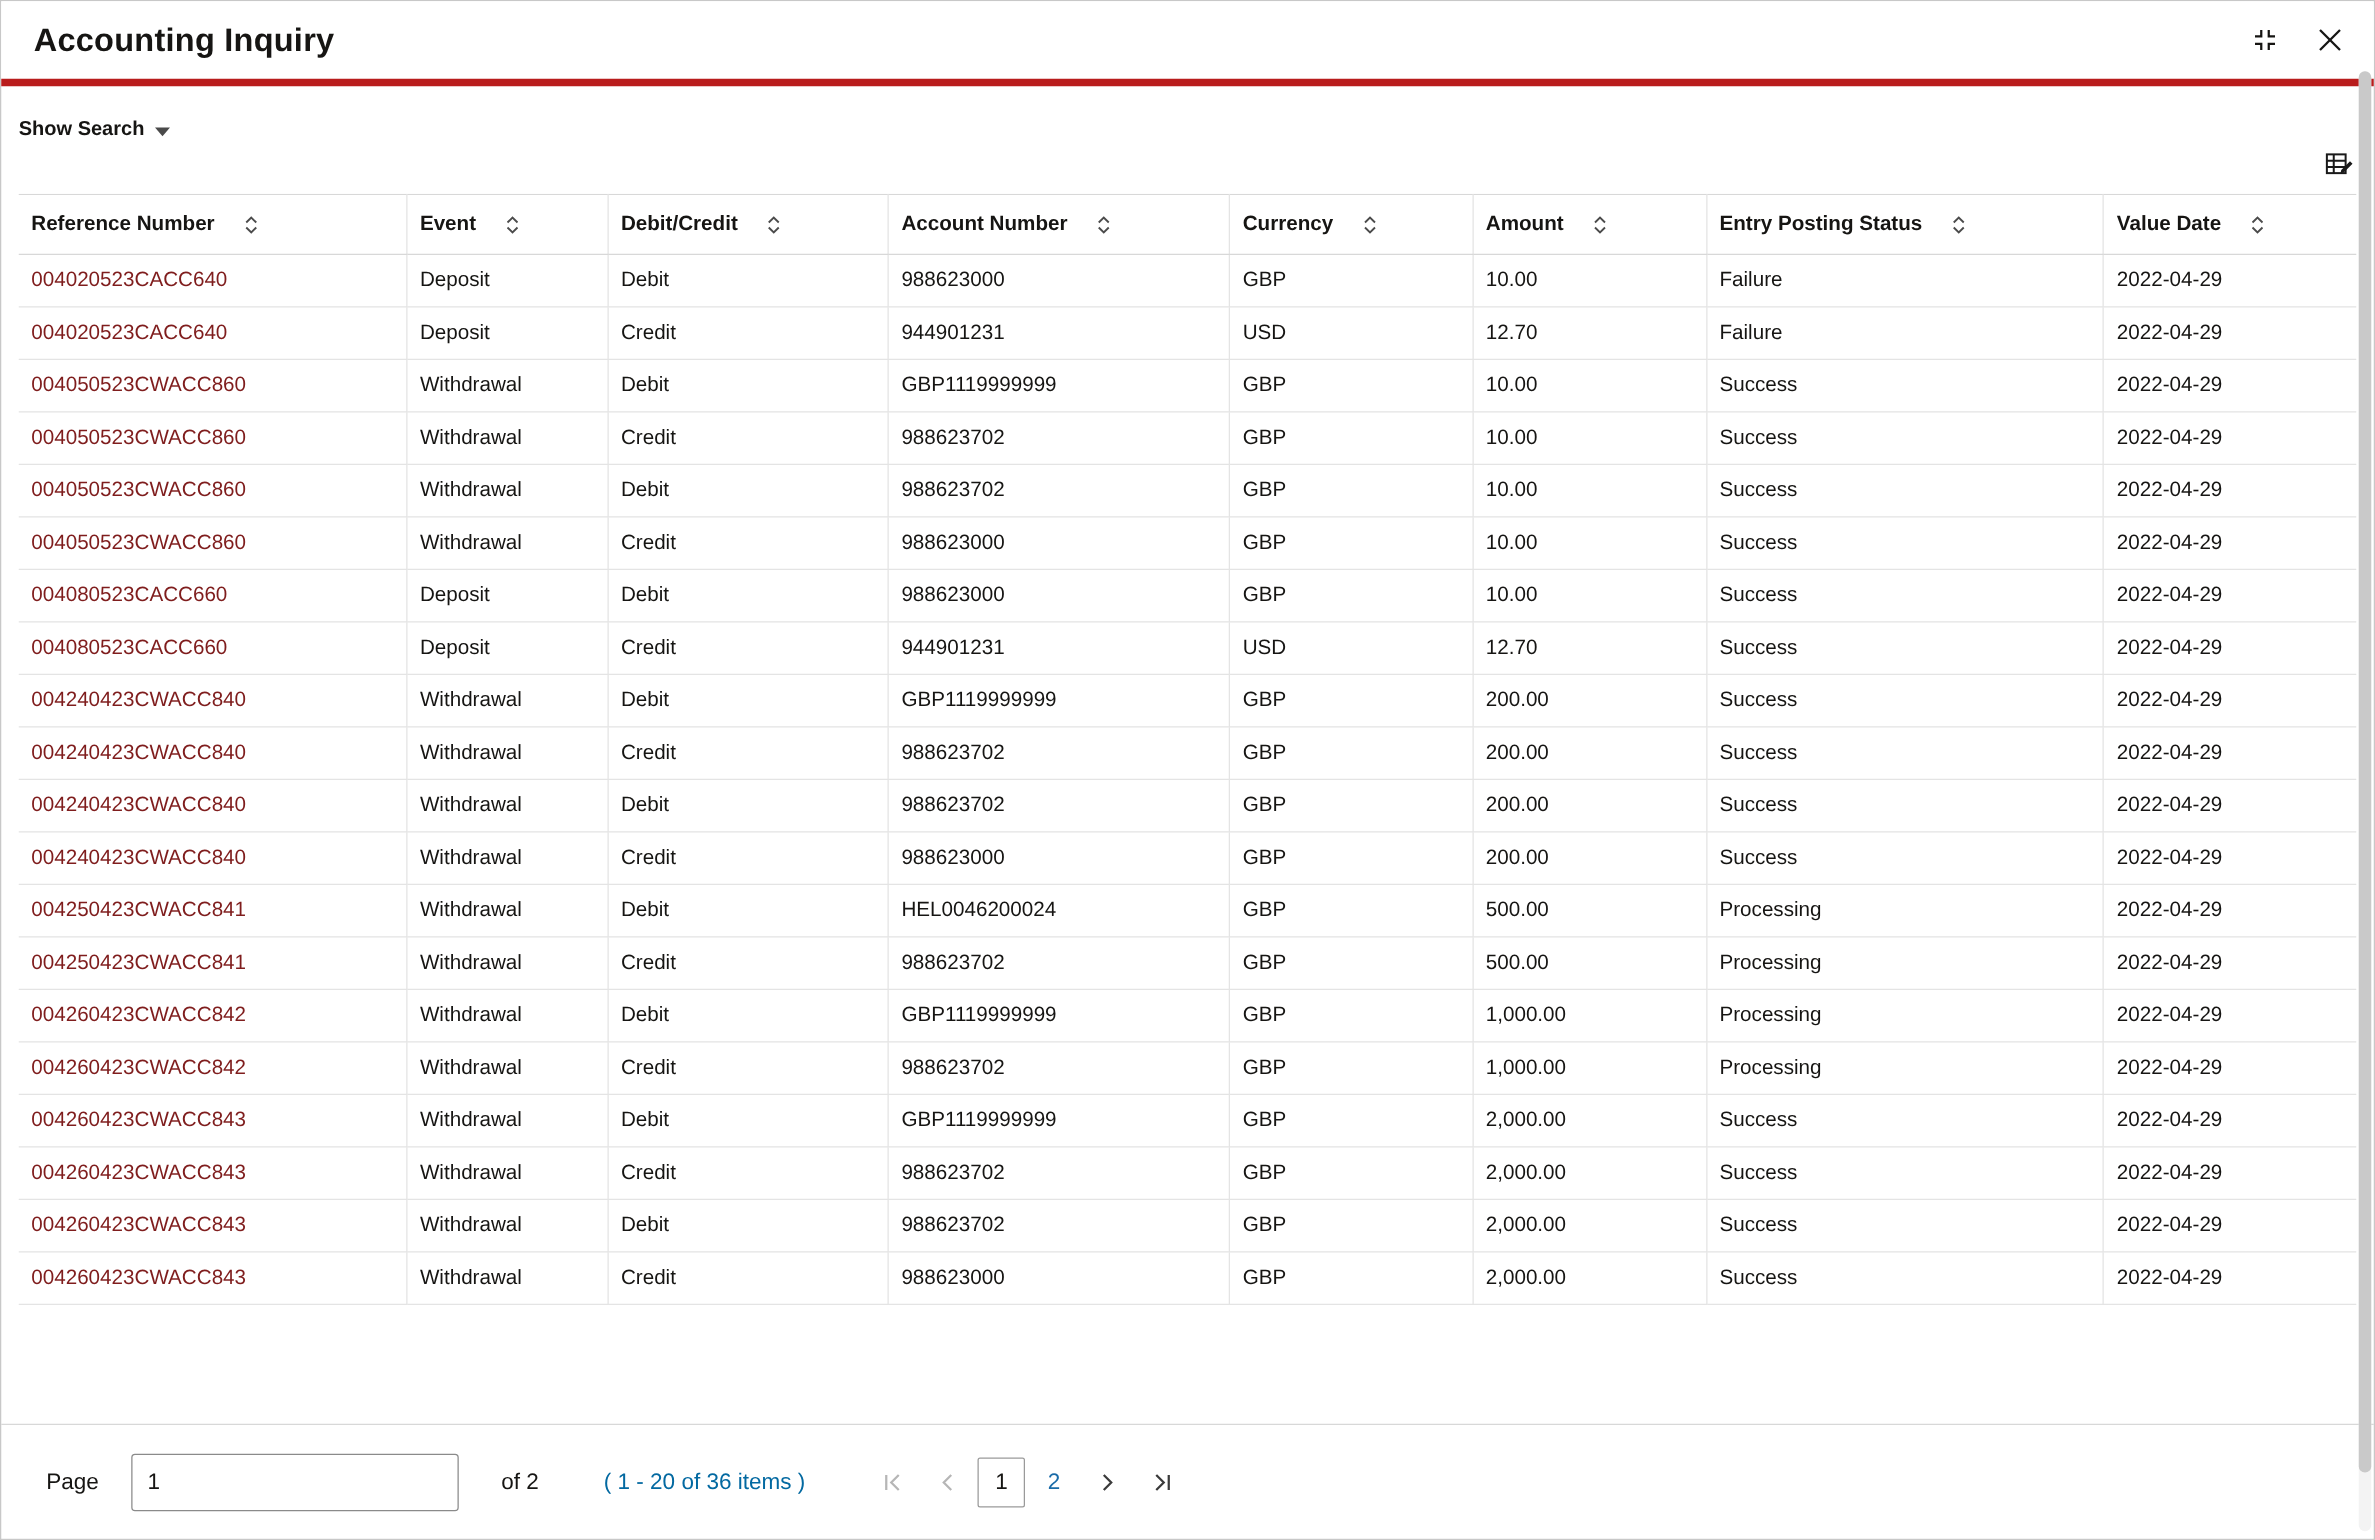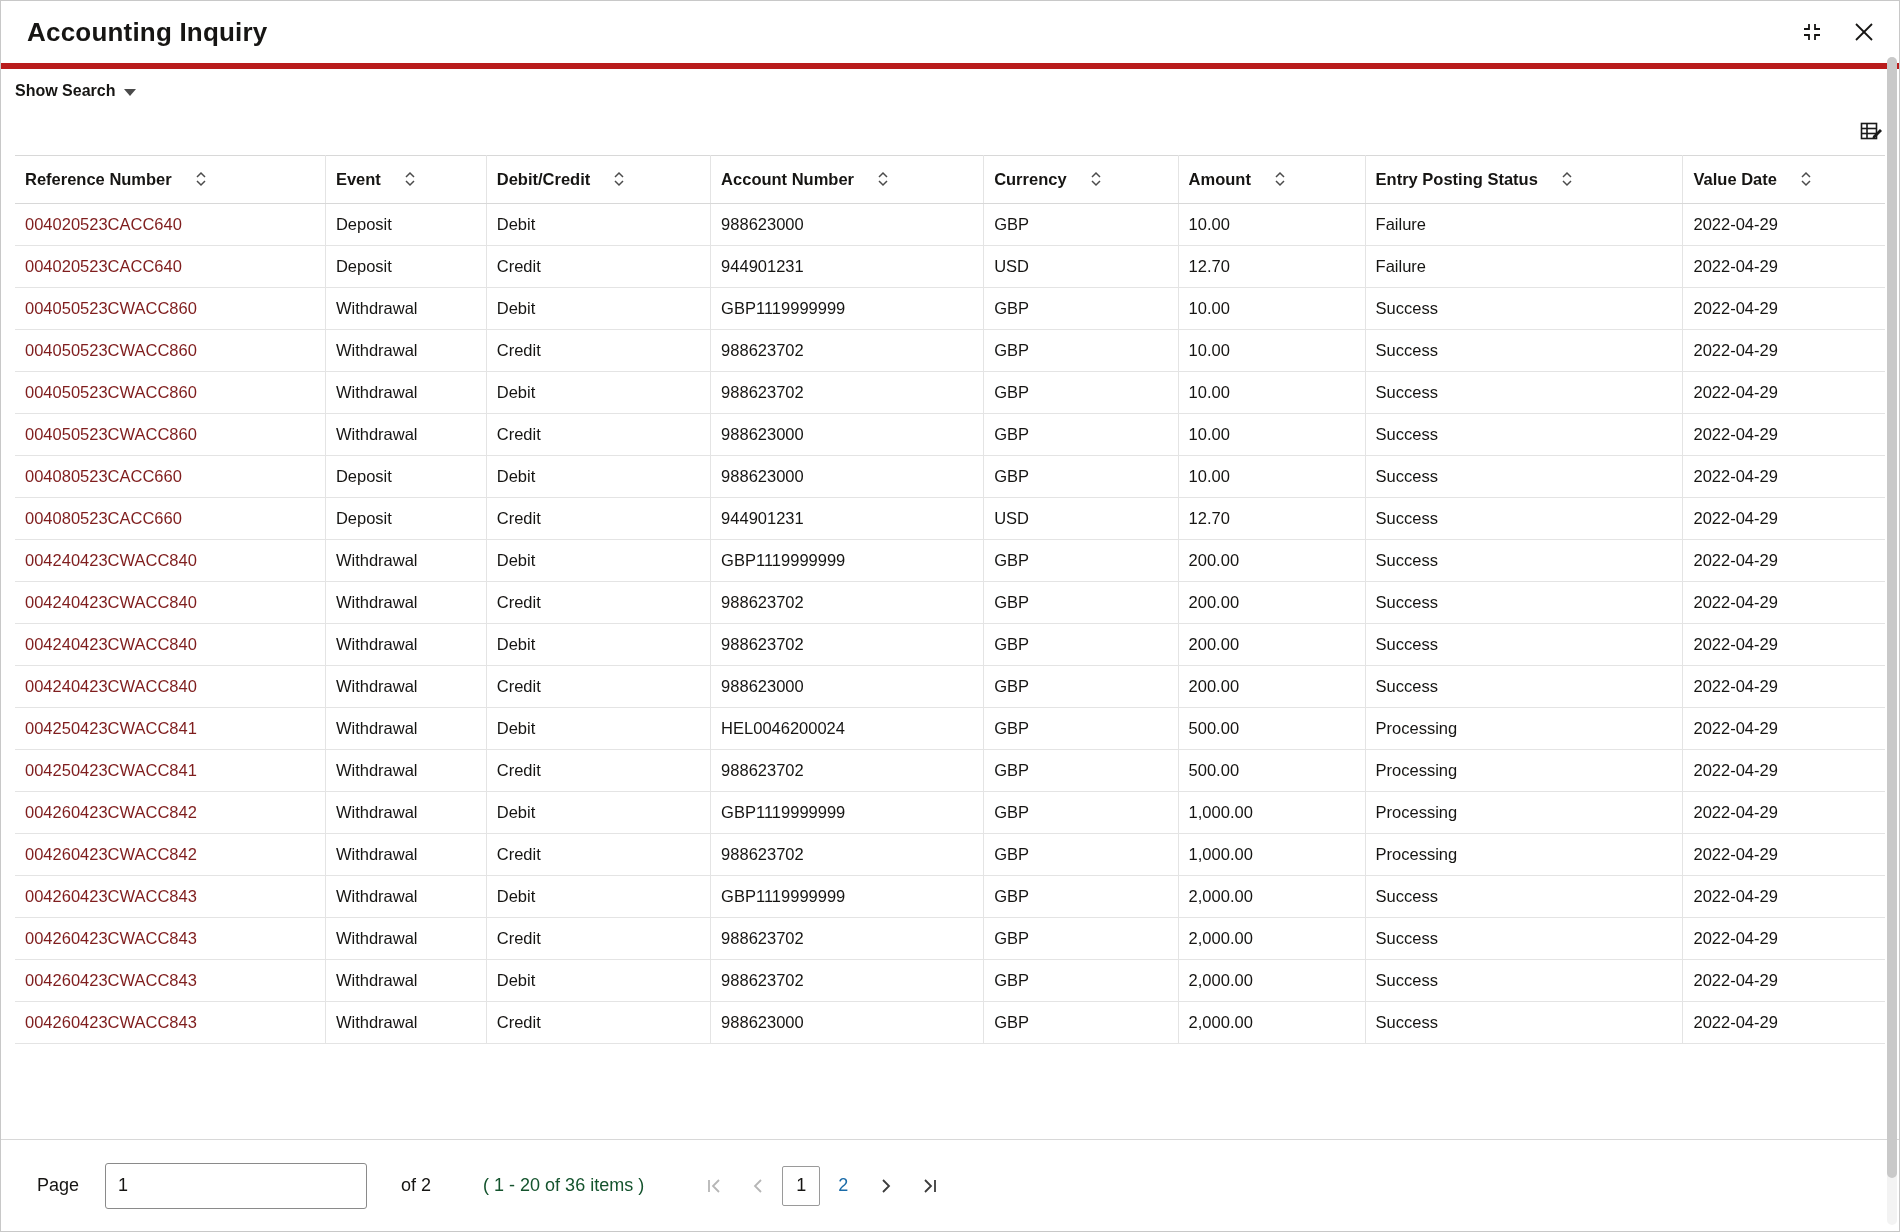--- a/index.html
+++ b/index.html
@@ -52,21 +52,21 @@
     align-items: center;
     justify-content: center;
     cursor: pointer;
     color: #161513;
   }
   
   .searchbar-row {
     height: 44px;
     min-height: 44px;
     display: flex;
-    align-items: center;
+    align-items: flex-end;
     padding: 0 0 0 14px;
   }
   .show-search {
     display: flex;
     align-items: center;
     gap: 9px;
     cursor: pointer;
     font-size: 16px;
     font-weight: bold;
     color: #161513;
@@ -112,21 +112,21 @@
     color: #161513;
     padding: 14px 12px 14px 10px;
     border-top: 1px solid #d8d8d8;
     border-bottom: 1px solid #d8d8d8;
     background: #ffffff;
     vertical-align: middle;
     white-space: nowrap;
   }
   table.data thead th .th-inner {
     display: flex;
-    align-items: flex-start;
+    align-items: center;
     gap: 22px;
   }
   table.data thead th.num .th-inner { justify-content: flex-start; }
   .sort-icon {
     display: inline-flex;
     flex-direction: column;
     line-height: 0;
     color: #4b4b4b;
     cursor: pointer;
   }
@@ -176,21 +176,21 @@
     font-family: "Liberation Sans", sans-serif;
     background: #fff;
   }
   .page-of {
     font-size: 18px;
     color: #161513;
     margin-left: 8px;
   }
   .page-count {
     font-size: 18px;
-    color: #14532d;
+    color: #0369a1;
     margin-left: 26px;
   }
   .pager-controls {
     display: flex;
     align-items: center;
     gap: 4px;
     margin-left: 24px;
   }
   .pager-btn {
     width: 40px;

